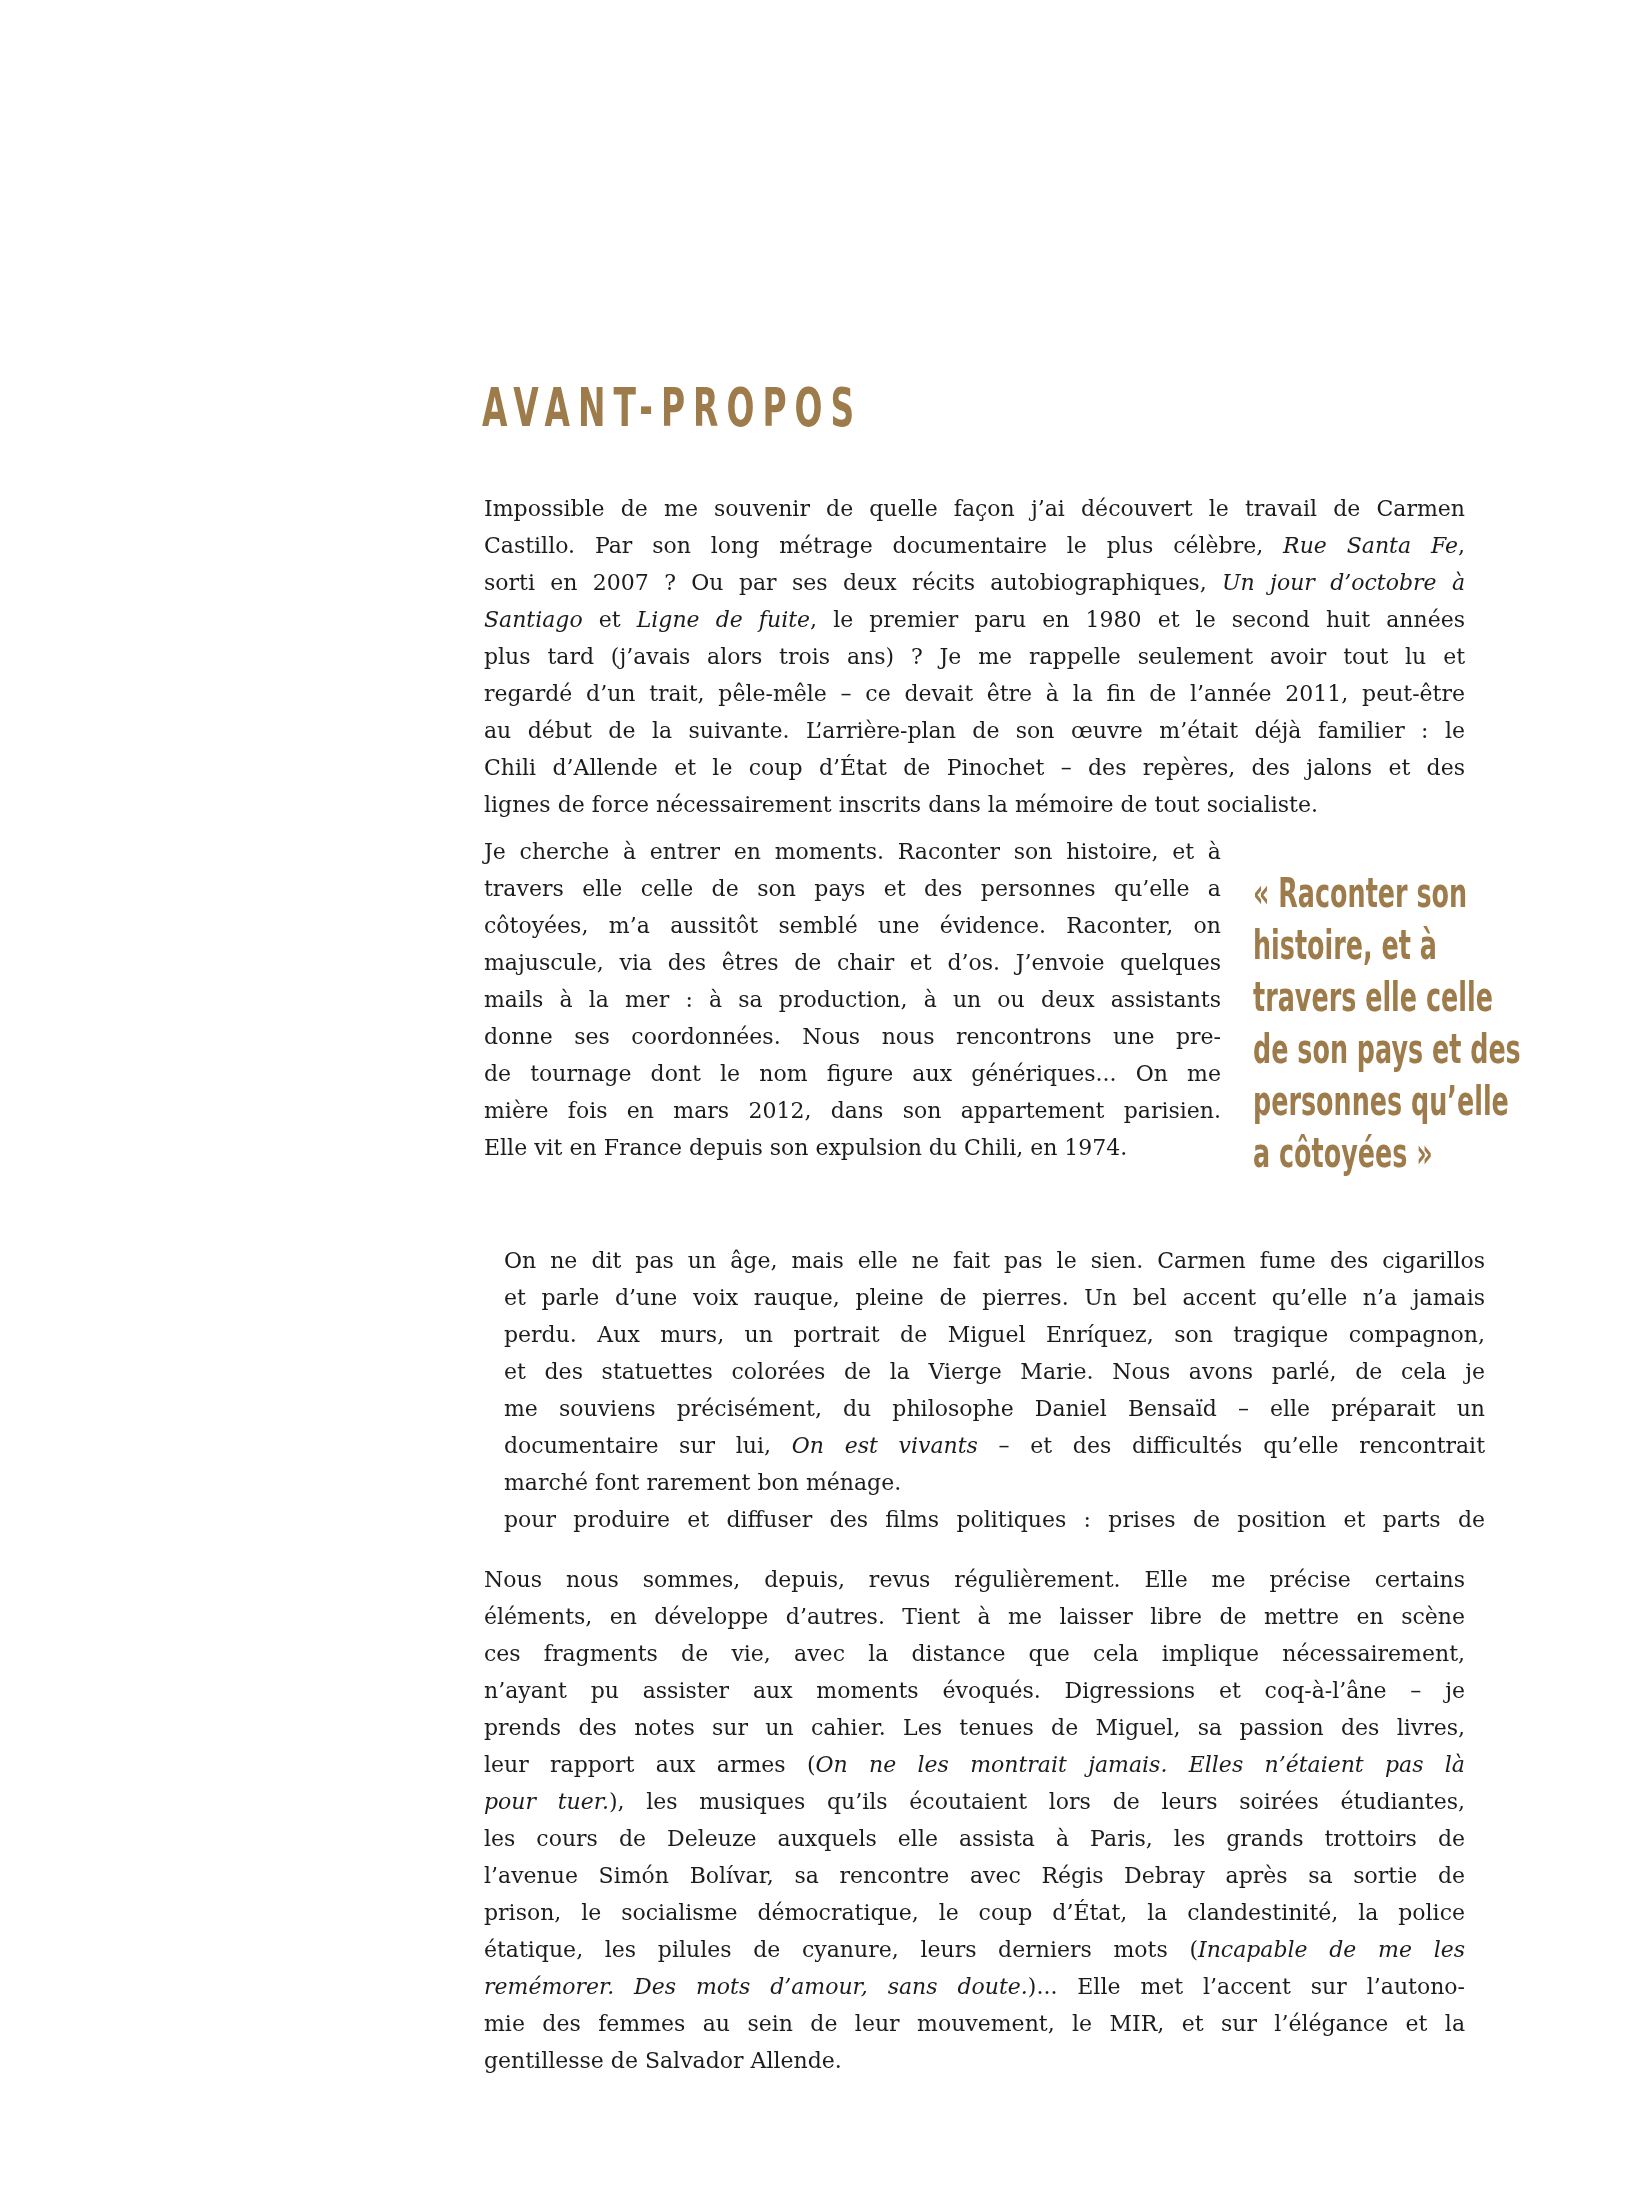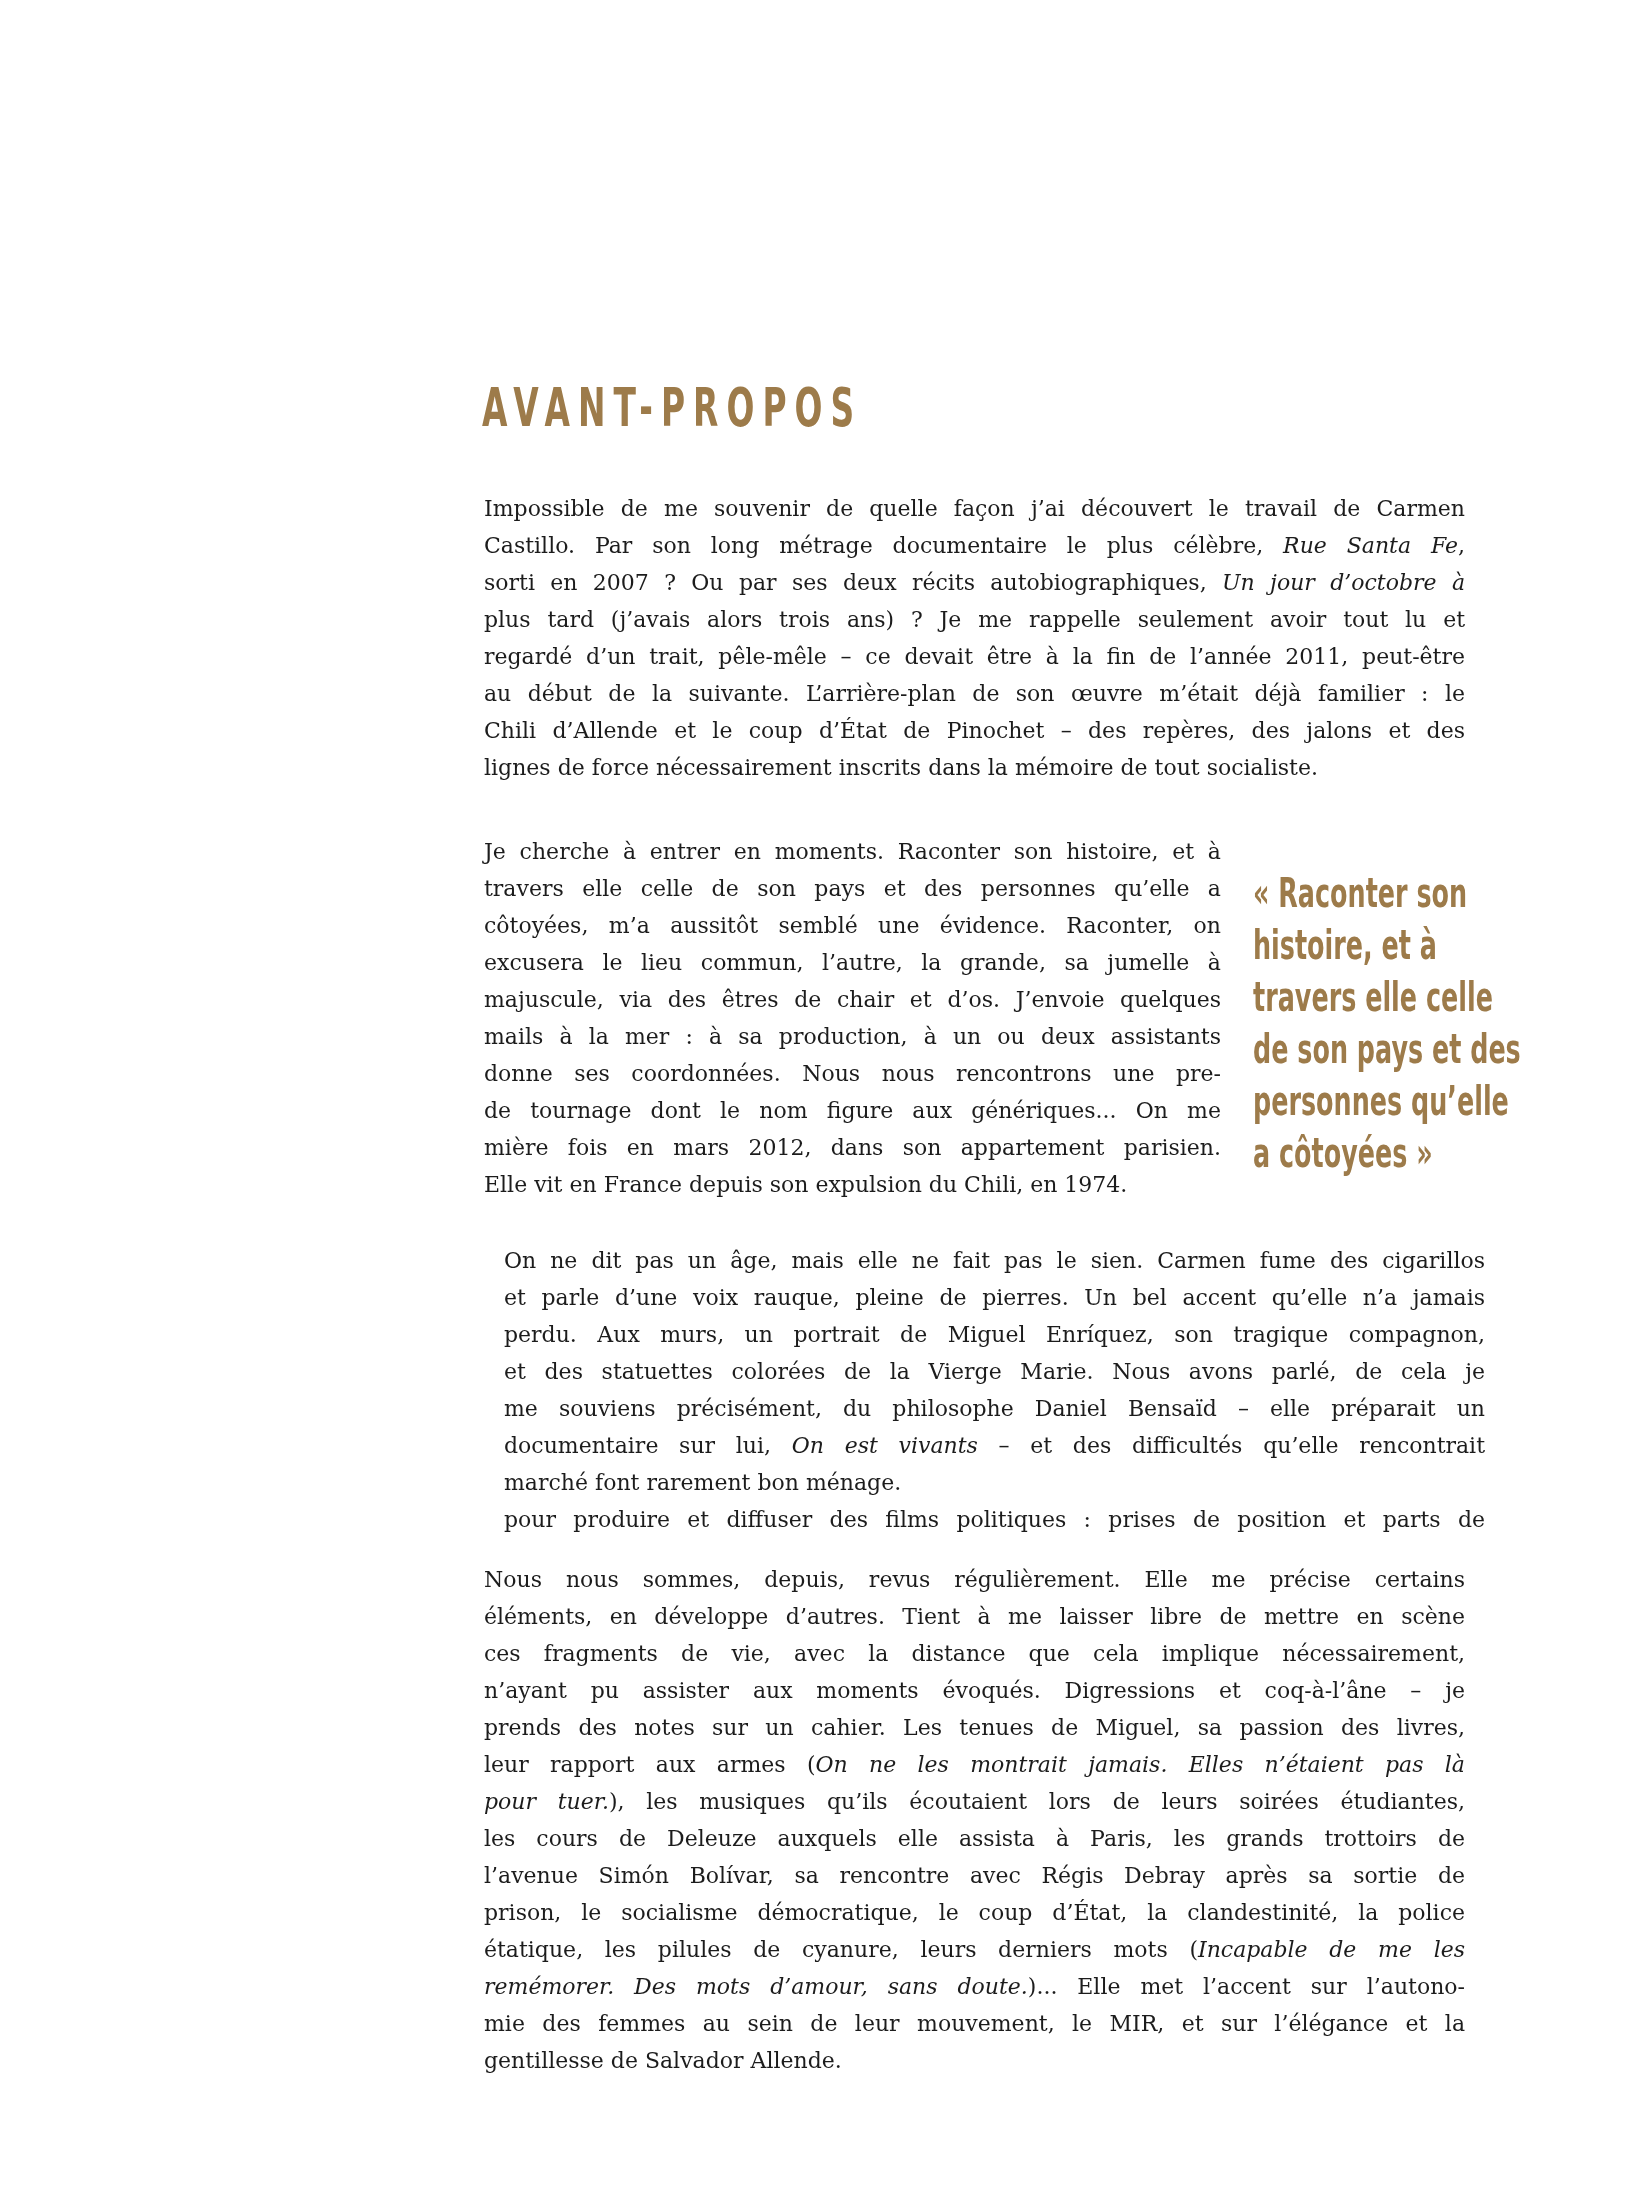--- a/index.html
+++ b/index.html
@@ -78,32 +78,32 @@
 <body>
 
 <div class="title-box">
   <div class="title-inner" style="color: rgb(157, 123, 74);">AVANT-PROPOS</div>
 </div>
 
 <section class="para p1">
     <div class="line">Impossible de me souvenir de quelle façon j’ai découvert le travail de Carmen</div>
     <div class="line">Castillo. Par son long métrage documentaire le plus célèbre, <i>Rue Santa Fe</i>,</div>
     <div class="line">sorti en 2007 ? Ou par ses deux récits autobiographiques, <i>Un jour d’octobre à</i></div>
+    <div class="line"><i>Santiago</i> et <i>Ligne de fuite</i>, le premier paru en 1980 et le second huit années</div>
     <div class="line">plus tard (j’avais alors trois ans) ? Je me rappelle seulement avoir tout lu et</div>
     <div class="line">regardé d’un trait, pêle-mêle – ce devait être à la fin de l’année 2011, peut-être</div>
     <div class="line">au début de la suivante. L’arrière-plan de son œuvre m’était déjà familier : le</div>
     <div class="line">Chili d’Allende et le coup d’État de Pinochet – des repères, des jalons et des</div>
     <div class="line last">lignes de force nécessairement inscrits dans la mémoire de tout socialiste.</div>
   </section>
 
 <section class="para p2">
     <div class="line">Je cherche à entrer en moments. Raconter son histoire, et à</div>
     <div class="line">travers elle celle de son pays et des personnes qu’elle a</div>
     <div class="line">côtoyées, m’a aussitôt semblé une évidence. Raconter, on</div>
-    <div class="line">excusera le lieu commun, l’autre, la grande, sa jumelle à</div>
     <div class="line">majuscule, via des êtres de chair et d’os. J’envoie quelques</div>
     <div class="line">mails à la mer : à sa production, à un ou deux assistants</div>
     <div class="line">donne ses coordonnées. Nous nous rencontrons une pre-</div>
     <div class="line">de tournage dont le nom figure aux génériques... On me</div>
     <div class="line">mière fois en mars 2012, dans son appartement parisien.</div>
     <div class="line last">Elle vit en France depuis son expulsion du Chili, en 1974.</div>
   </section>
 
 <aside class="quote-box">
   <div class="quote-inner" style="color: rgb(157, 123, 74);">« Raconter son

